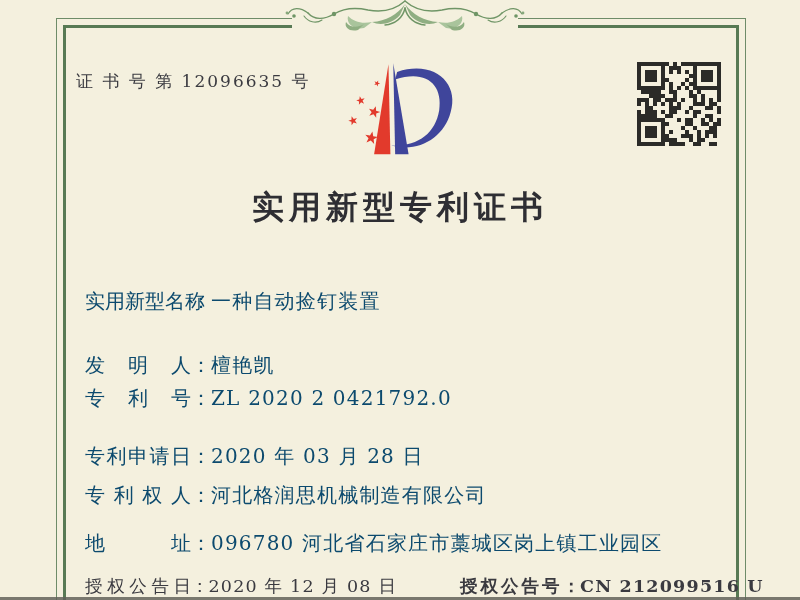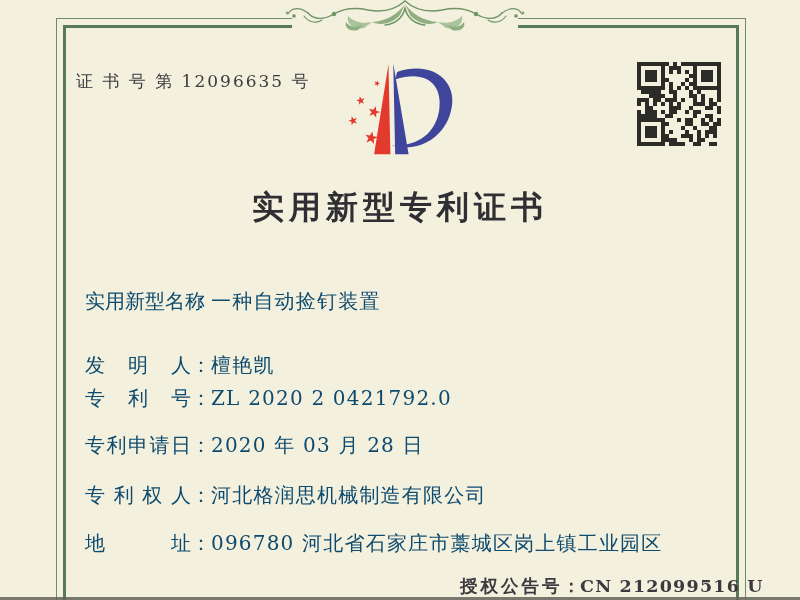--- a/index.html
+++ b/index.html
@@ -37,21 +37,21 @@
     font-size:32px;font-weight:600;letter-spacing:5px;color:#2e2e33;
   }
   
   .row{position:absolute;left:85px;font-size:20px;white-space:nowrap;color:#0c4a6e;}
   .lbl{
     display:inline-block;width:106px;text-align:justify;text-align-last:justify;
     vertical-align:bottom;
   }
   .colon{display:inline-block;}
   .val{letter-spacing:1.2px;}
-  .r0{top:288px;} .r1{top:342px;margin-top:10px;} .r2{top:385px;} .r3{top:432px;}
+  .r0{top:288px;} .r1{top:342px;margin-top:10px;} .r2{top:385px;} .r3{top:443px;}
   .r4{top:482px;} .r5{top:530px;}
   .bottom-row{position:absolute;left:85px;top:574px;font-size:17.5px;white-space:nowrap;color:#3a3a40;}
   .bottom-row .grant-no{position:absolute;left:375px;top:0;white-space:nowrap;font-weight:bold;}
   
   .scan-shadow{position:absolute;left:0;right:0;bottom:0;height:3px;background:#63635a;opacity:.85;}
 </style>
 </head>
 <body>
 
 <div class="frame-outer"></div>
@@ -558,18 +558,21 @@
   <span class="lbl">专利申请日</span><span class="colon">：</span><span class="val">2020 年 03 月 28 日</span>
 </div>
 <div class="row r4">
   <span class="lbl">专利权人</span><span class="colon">：</span><span class="val">河北格润思机械制造有限公司</span>
 </div>
 <div class="row r5">
   <span class="lbl">地址</span><span class="colon">：</span><span class="val">096780 河北省石家庄市藁城区岗上镇工业园区</span>
 </div>
 
 <div class="bottom-row">
+  <span>
+    <span class="lbl">授权公告日</span><span class="colon">：</span><span class="val">2020 年 12 月 08 日</span>
+  </span>
   <span class="grant-no">
     <span style="letter-spacing:3px;">授权公告号</span><span class="colon">：</span><span class="val">CN 212099516 U</span>
   </span>
 </div>
 
 <div class="scan-shadow"></div>
 
 </body></html>

